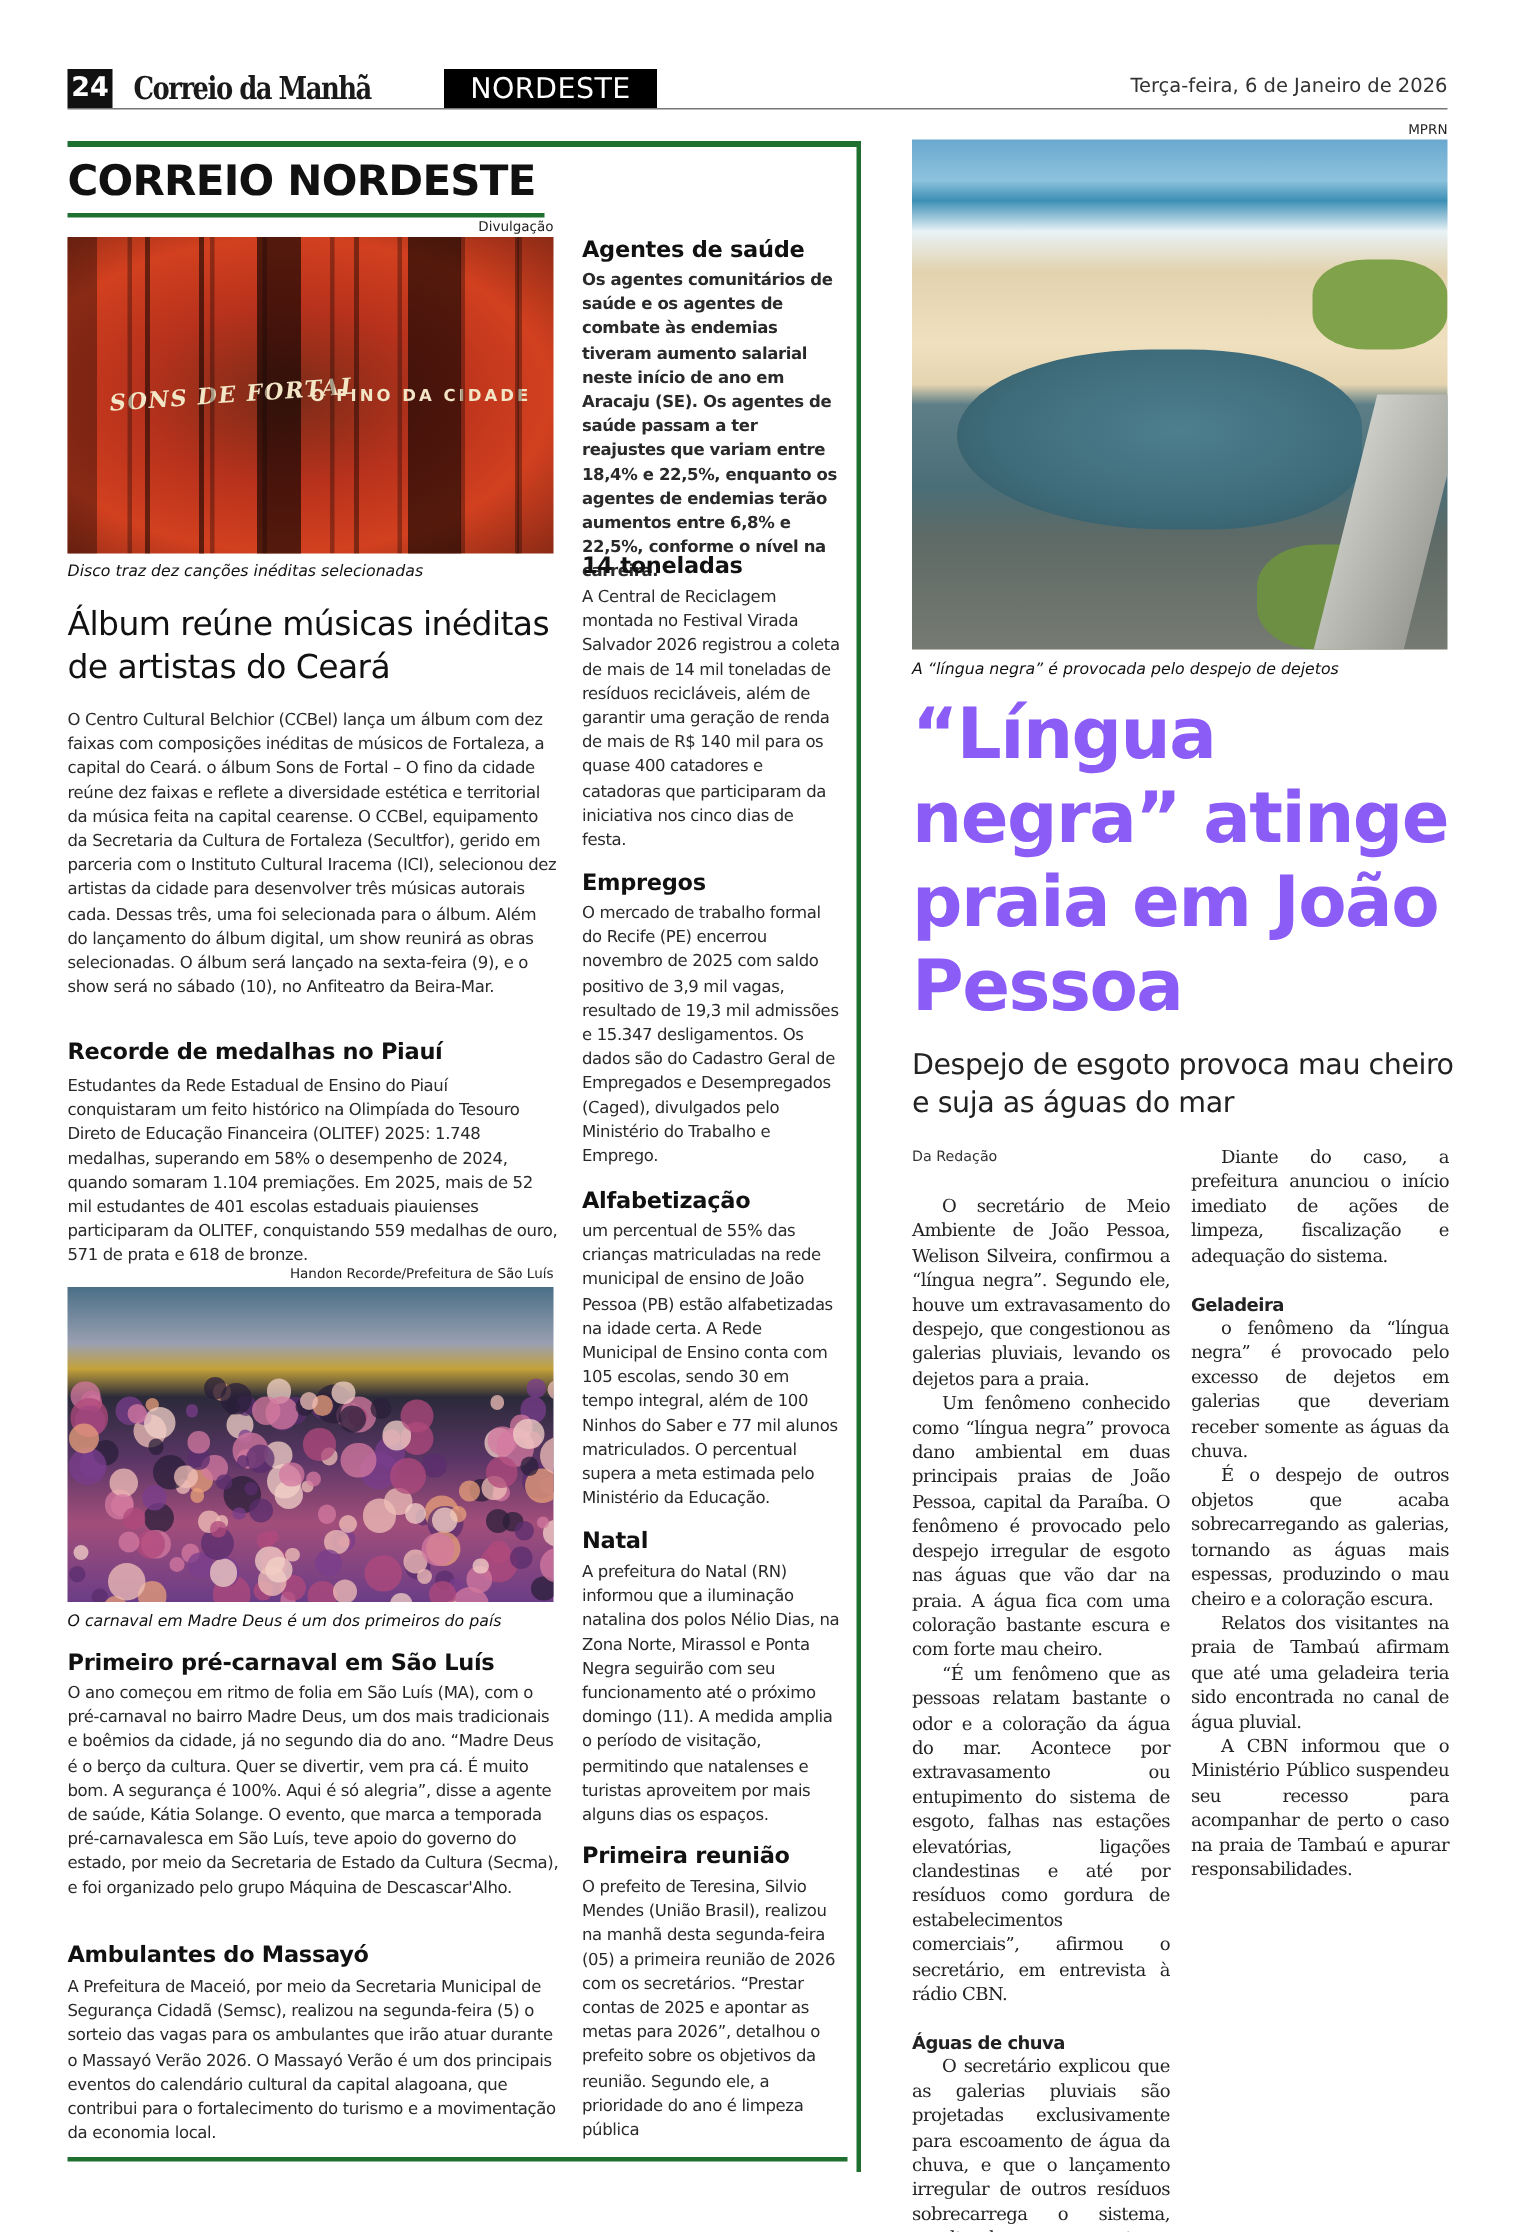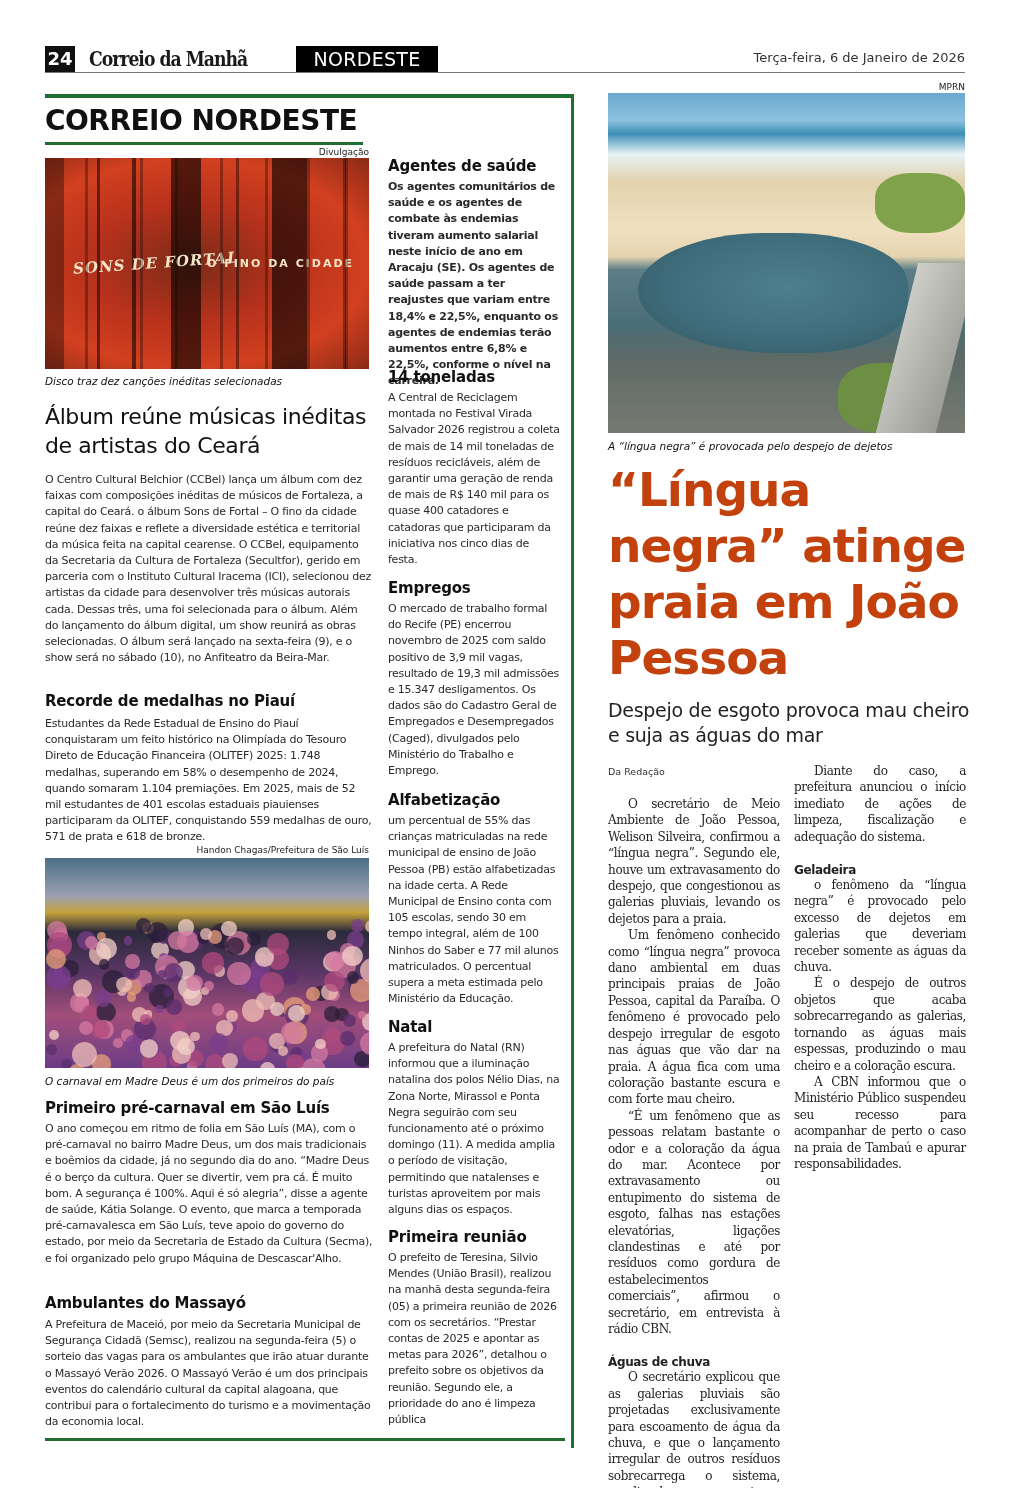--- a/index.html
+++ b/index.html
@@ -45,21 +45,21 @@
       linear-gradient(180deg, #6aa8cf 0%, #8dc2dd 8%, #3d8fb6 12%, #e8f2f6 18%, #e3d2ae 26%, #efe0bf 40%, #e6d4b0 48%, #5d7e86 52%, #4a6e78 68%, #5e6a66 78%, #767a72 100%);
   }
   .pool { position:absolute; left:30px; top:140px; width:270px; height:120px; border-radius:50% 45% 40% 55%; background:radial-gradient(ellipse at 55% 45%, #4d7f8f 0%, #3e6b79 60%, #31525b 100%); }
   .grass { position:absolute; border-radius:40%; background:#7fa24a; }
   .wall { position:absolute; right:8px; top:170px; width:60px; height:170px; background:linear-gradient(100deg,#cfcfca,#9b9b96); transform:skewX(-14deg); }
 
   
   .h2 { position:absolute; font:22px "DejaVu Sans", sans-serif; line-height:29px; color:#111; letter-spacing:-0.4px; }
   .h3 { position:absolute; font:bold 15px "DejaVu Sans", sans-serif; color:#111; letter-spacing:-0.2px; }
   .body-sans { position:absolute; font:11px "DejaVu Sans", sans-serif; line-height:16.2px; color:#2a2a2a; letter-spacing:-0.25px; }
-  .headline { position:absolute; left:608px; top:462px; width:365px; font:bold 47px "DejaVu Sans", sans-serif; line-height:56px; letter-spacing:-1px; color:#c2410c; }
+  .headline { position:absolute; left:608px; top:462px; width:365px; font:bold 47px "DejaVu Sans", sans-serif; line-height:56px; letter-spacing:-1px; color:#8b5cf6; }
   .deck { position:absolute; left:608px; top:698px; width:365px; font:19px "DejaVu Sans", sans-serif; line-height:25px; color:#222; letter-spacing:-0.3px; }
   .byline { position:absolute; left:608px; top:766px; font:9.5px "DejaVu Sans", sans-serif; color:#333; }
   .body-serif { position:absolute; font:12px "DejaVu Serif", serif; line-height:16.4px; color:#222; text-align:justify; letter-spacing:-0.35px; }
   .body-serif p { margin:0; text-indent:20px; }
   .sub-serif { font:bold 12px "DejaVu Sans", sans-serif; margin-top:10px; }
 </style>
 </head>
 <body>
 
 <div class="masthead">
@@ -86,21 +86,21 @@
     <div class="album-stripe" style="left: 262px; width: 3px;"></div>
     <div class="album-stripe" style="left: 300px; width: 3px;"></div>
   </div>
 <div class="caption" style="left:45px; top:375px; width:324px;">Disco traz dez canções inéditas selecionadas</div>
 <div class="h2" style="left:45px; top:402px; width:330px;">Álbum reúne músicas inéditas de artistas do Ceará</div>
 <div class="body-sans" style="left:45px; top:472px; width:328px;">O Centro Cultural Belchior (CCBel) lança um álbum com dez faixas com composições inéditas de músicos de Fortaleza, a capital do Ceará. o álbum Sons de Fortal – O fino da cidade reúne dez faixas e reflete a diversidade estética e territorial da música feita na capital cearense. O CCBel, equipamento da Secretaria da Cultura de Fortaleza (Secultfor), gerido em parceria com o Instituto Cultural Iracema (ICI), selecionou dez artistas da cidade para desenvolver três músicas autorais cada. Dessas três, uma foi selecionada para o álbum. Além do lançamento do álbum digital, um show reunirá as obras selecionadas. O álbum será lançado na sexta-feira (9), e o show será no sábado (10), no Anfiteatro da Beira-Mar.</div>
 
 <div class="h3" style="left:45px; top:692px;">Recorde de medalhas no Piauí</div>
 <div class="body-sans" style="left:45px; top:716px; width:328px;">Estudantes da Rede Estadual de Ensino do Piauí conquistaram um feito histórico na Olimpíada do Tesouro Direto de Educação Financeira (OLITEF) 2025: 1.748 medalhas, superando em 58% o desempenho de 2024, quando somaram 1.104 premiações. Em 2025, mais de 52 mil estudantes de 401 escolas estaduais piauienses participaram da OLITEF, conquistando 559 medalhas de ouro, 571 de prata e 618 de bronze.</div>
 
-<div class="credit" style="left:150px; top:845px; width:219px;">Handon Chagas/Prefeitura de São Luís</div>
+<div class="credit" style="left:150px; top:845px; width:219px;">Handon Recorde/Prefeitura de São Luís</div>
 <div class="photo carnival" id="carnival">
     <div class="crowd-dot" style="width: 16.8275px; height: 16.8275px; left: 179.453px; top: 77.3212px; background: rgb(212, 122, 160); opacity: 0.75;"></div>
     <div class="crowd-dot" style="width: 15.9778px; height: 15.9778px; left: 162.043px; top: 71.7837px; background: rgb(90, 45, 110); opacity: 0.75;"></div>
     <div class="crowd-dot" style="width: 18.6096px; height: 18.6096px; left: 131.464px; top: 102.666px; background: rgb(243, 210, 200); opacity: 0.75;"></div>
     <div class="crowd-dot" style="width: 19.834px; height: 19.834px; left: 24.5062px; top: 134.783px; background: rgb(212, 122, 160); opacity: 0.75;"></div>
     <div class="crowd-dot" style="width: 20.0954px; height: 20.0954px; left: 50.5528px; top: 144.06px; background: rgb(42, 31, 58); opacity: 0.75;"></div>
     <div class="crowd-dot" style="width: 11.1716px; height: 11.1716px; left: 16.0233px; top: 200.868px; background: rgb(90, 45, 110); opacity: 0.75;"></div>
     <div class="crowd-dot" style="width: 10.1738px; height: 10.1738px; left: 142.152px; top: 203.355px; background: rgb(212, 122, 160); opacity: 0.75;"></div>
     <div class="crowd-dot" style="width: 15.5463px; height: 15.5463px; left: 176.1px; top: 160.781px; background: rgb(122, 61, 140); opacity: 0.75;"></div>
     <div class="crowd-dot" style="width: 11.067px; height: 11.067px; left: 315.398px; top: 126.848px; background: rgb(212, 122, 160); opacity: 0.75;"></div>
@@ -310,14 +310,15 @@
     <div style="height: 8px;"></div>
     <div class="sub-serif">Águas de chuva</div>
     <p>O secretário explicou que as galerias pluviais são projetadas exclusivamente para escoamento de água da chuva, e que o lançamento irregular de outros resíduos sobrecarrega o sistema, resultando em vazamentos e contaminação.</p>
   </div>
 <div class="body-serif" id="col2" style="left:794px; top:763px; width:172px;">
     <p>Diante do caso, a prefeitura anunciou o início imediato de ações de limpeza, fiscalização e adequação do sistema.</p>
     <div style="height: 8px;"></div>
     <div class="sub-serif">Geladeira</div>
     <p>o fenômeno da “língua negra” é provocado pelo excesso de dejetos em galerias que deveriam receber somente as águas da chuva.</p>
     <p>É o despejo de outros objetos que acaba sobrecarregando as galerias, tornando as águas mais espessas, produzindo o mau cheiro e a coloração escura.</p>
+    <p>Relatos dos visitantes na praia de Tambaú afirmam que até uma geladeira teria sido encontrada no canal de água pluvial.</p>
     <p>A CBN informou que o Ministério Público suspendeu seu recesso para acompanhar de perto o caso na praia de Tambaú e apurar responsabilidades.</p>
   </div>
 
 </body></html>

